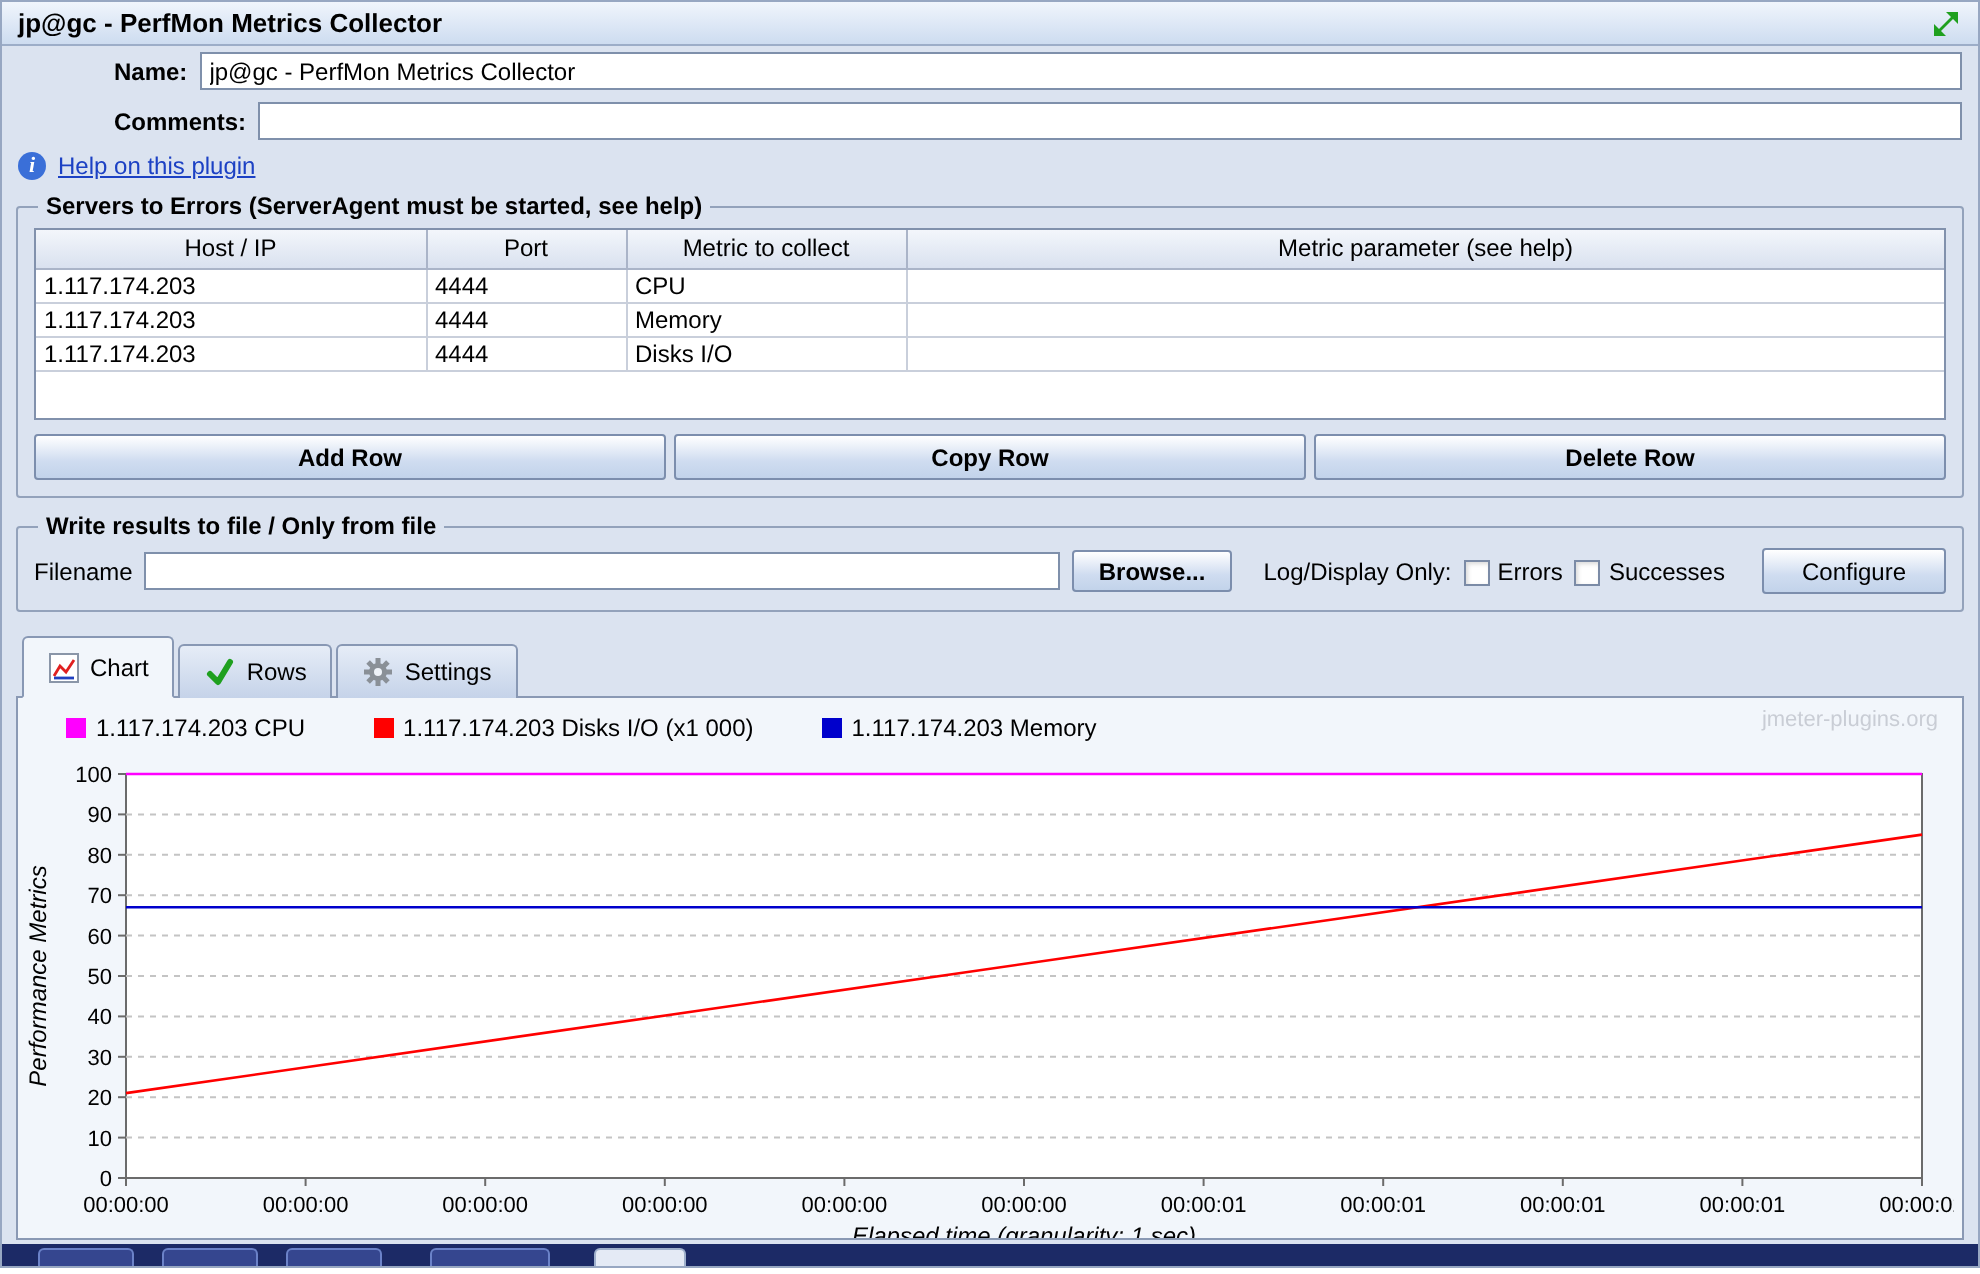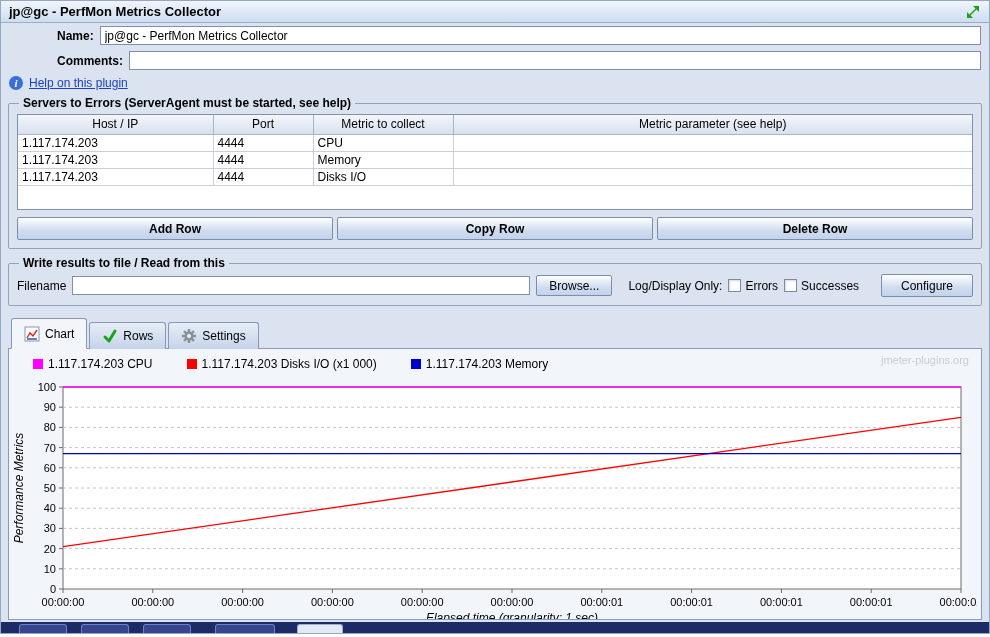--- a/index.html
+++ b/index.html
@@ -57,26 +57,26 @@
   table.servers td:last-child { border-right:none; }
   
   .btnrow { display:flex; gap:4px; margin-top:7px; }
   .btn {
     background:linear-gradient(#ffffff,#cfdcf0 60%,#c2d3ea);
     border:1px solid #7c8ead; border-radius:2px; height:23px;
     font-family:"Liberation Sans",sans-serif; font-size:12px; font-weight:bold;
     display:flex; align-items:center; justify-content:center; cursor:pointer;
   }
   .btn.grow { flex:1; }
-  .btn.small { font-weight:normal; padding:9px 12px; height:21px; }
+  .btn.small { font-weight:bold; padding:9px 12px; height:21px; }
   .btn.configure { margin-left:auto; width:92px; font-weight:normal; }
   
   .filerow { display:flex; align-items:center; gap:6px; }
   .filerow .tfield { flex:0 0 458px; }
-  .cbgroup { display:flex; align-items:flex-start; gap:4px; }
+  .cbgroup { display:flex; align-items:flex-end; gap:4px; }
   .checkbox {
     width:13px; height:13px; background:#fff; border:1px solid #7b8ba6; flex:0 0 13px;
     box-shadow:inset 1px 1px 2px rgba(0,0,0,0.15); cursor:pointer;
   }
   
   .tabbar { display:flex; align-items:flex-end; margin:6px 7px 0; padding-left:3px; position:relative; z-index:2; }
   .tab {
     display:flex; align-items:center; gap:5px; padding:0 12px; height:27px;
     border:1px solid #8898b4; border-bottom:none; border-radius:3px 3px 0 0;
     background:linear-gradient(#e6edf7,#c5d3e9); margin-right:2px; margin-bottom:-1px; cursor:pointer;
@@ -177,21 +177,21 @@
       </table>
     </div>
     <div class="btnrow">
       <button class="btn grow">Add Row</button>
       <button class="btn grow">Copy Row</button>
       <button class="btn grow">Delete Row</button>
     </div>
   </div>
 
   <div class="group">
-    <span class="gtitle">Write results to file / Read from this</span>
+    <span class="gtitle">Write results to file / Only from file</span>
     <div class="filerow">
       <label>Filename</label>
       <input class="tfield" type="text" value="" style="">
       <button class="btn small">Browse...</button>
       <label style="margin-left:10px;">Log/Display Only:</label>
       <span class="cbgroup">
         <span class="checkbox"></span>
         <span>Errors</span>
       </span>
       <span class="cbgroup">

